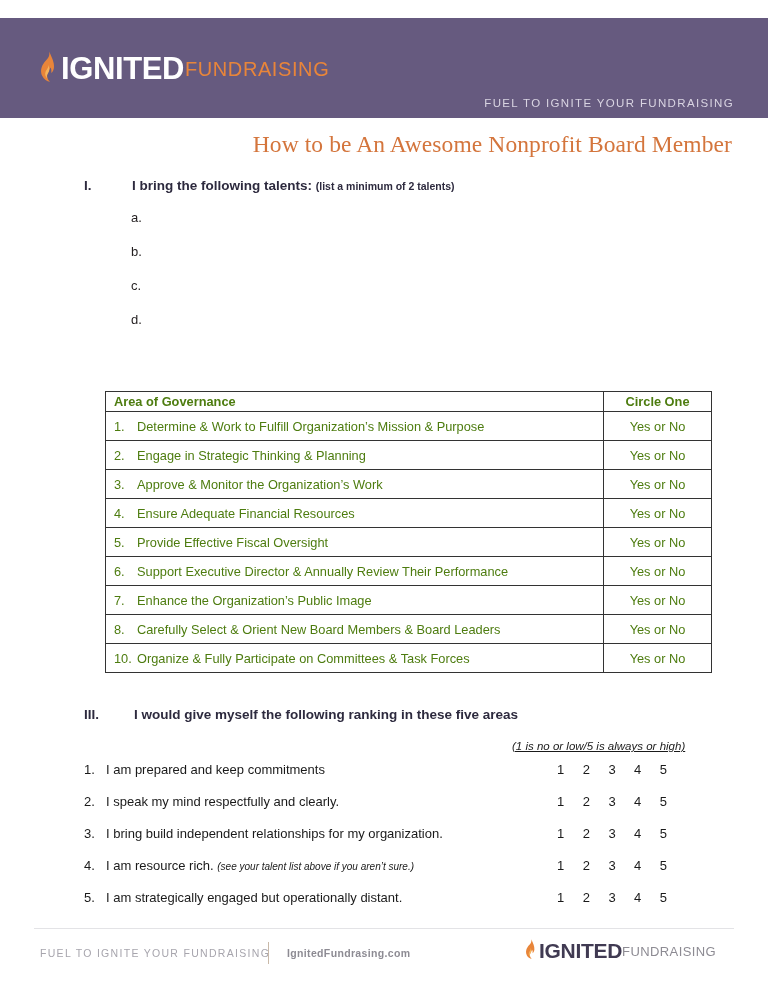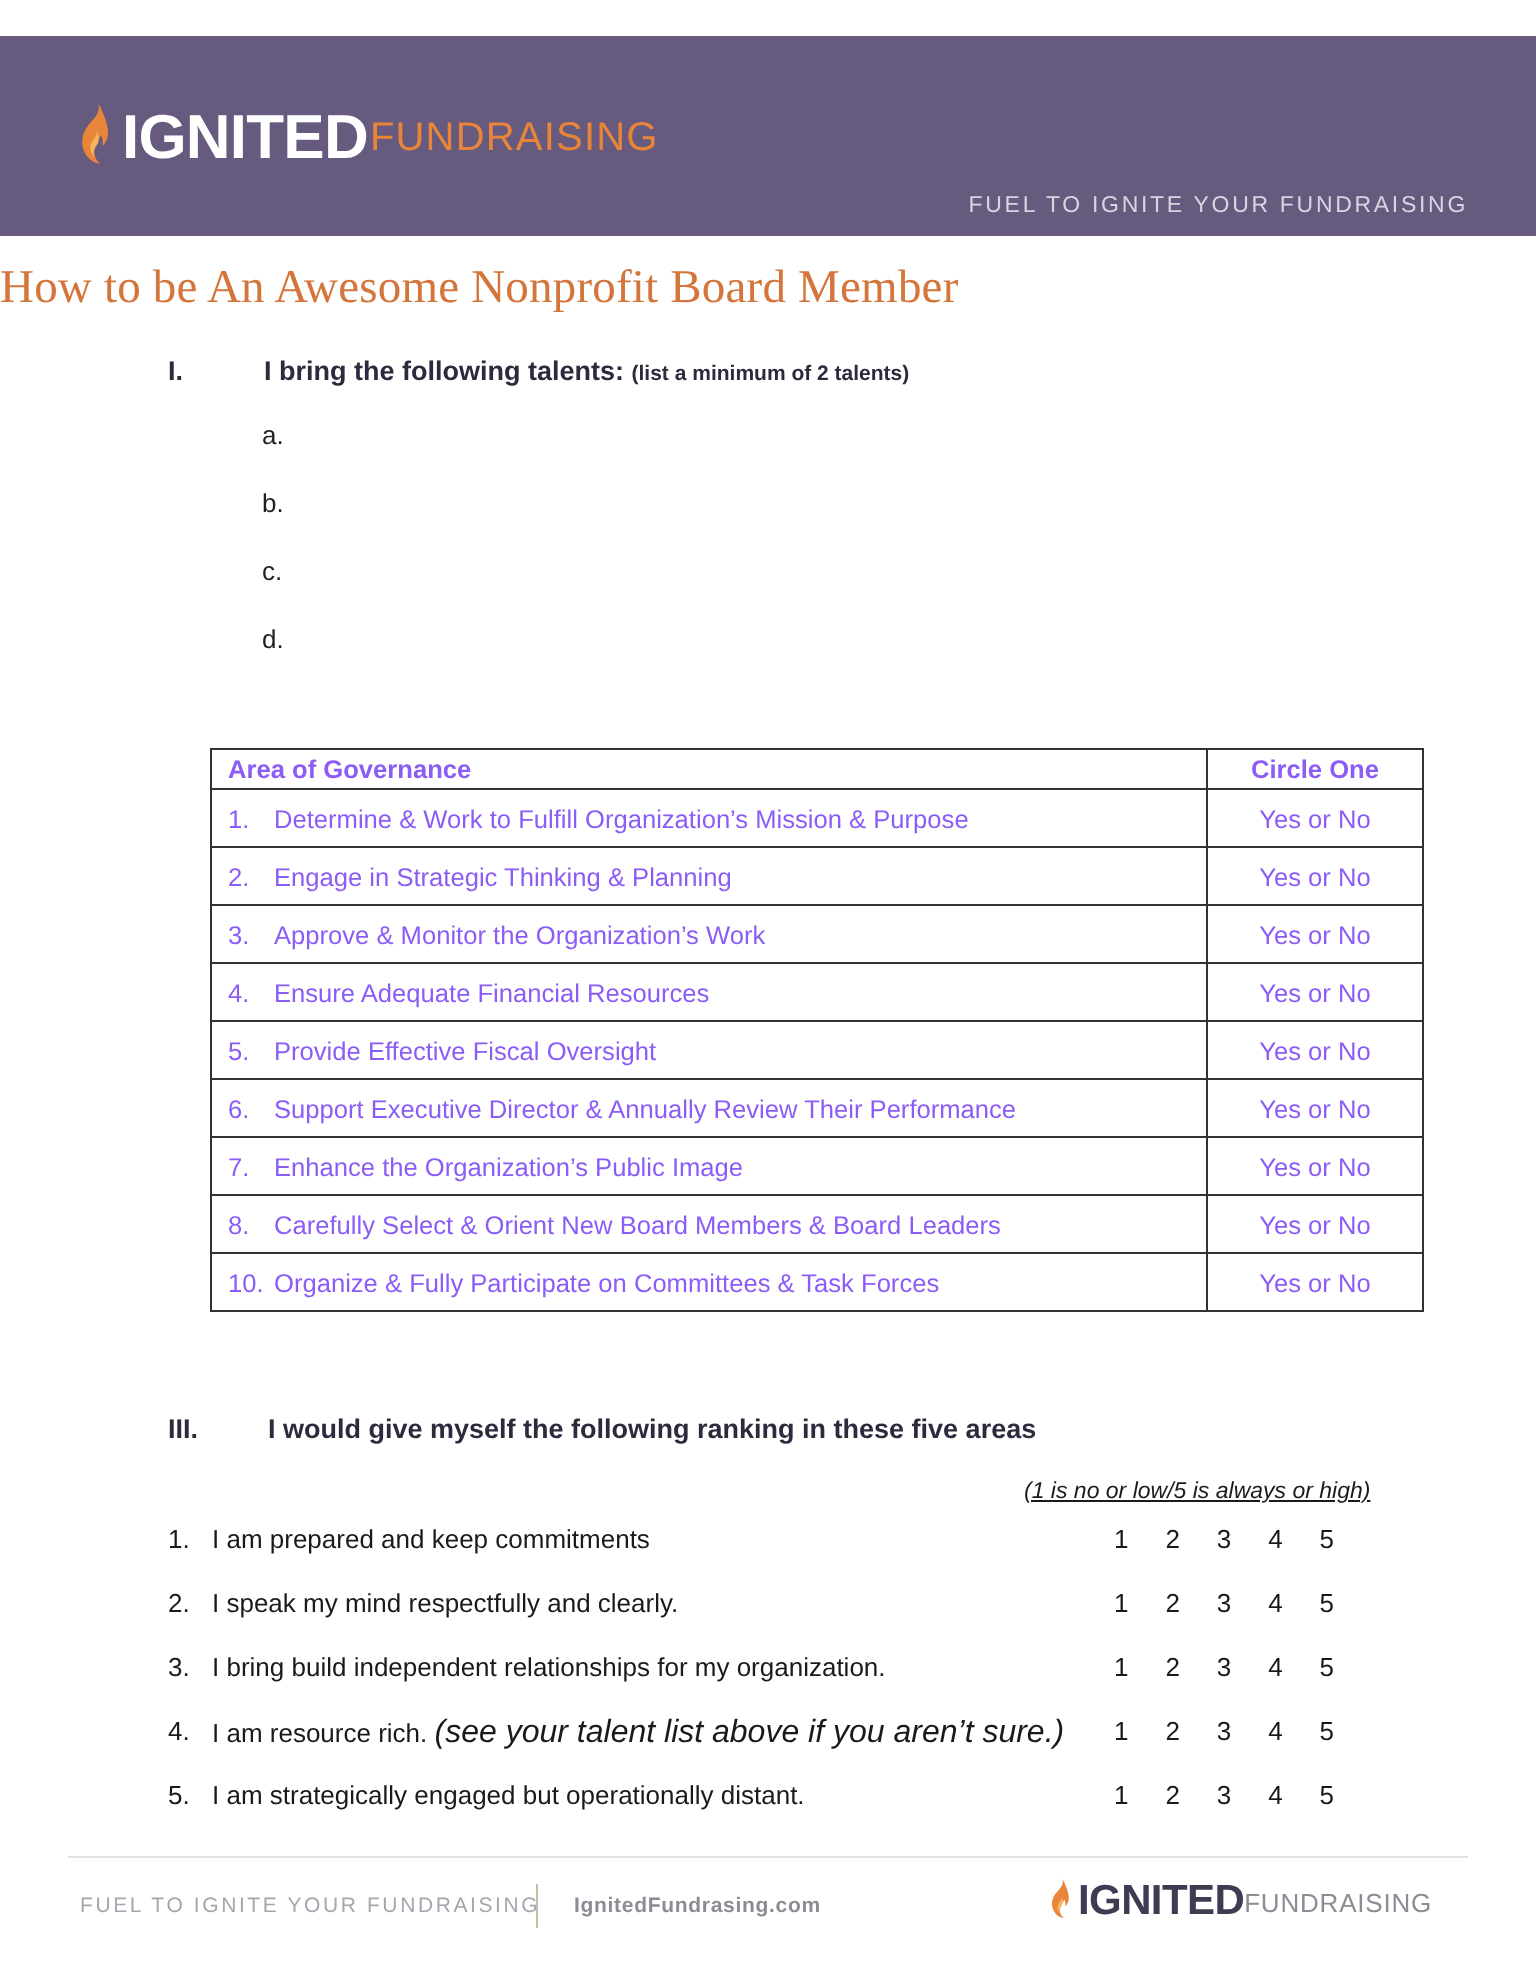--- a/index.html
+++ b/index.html
@@ -75,21 +75,21 @@
     font-family: "Liberation Sans", sans-serif;
     white-space: nowrap;
   }
 
   
   .doc-title {
     position: absolute;
     left: 0;
     top: 131px;
     width: 732px;
-    text-align: left;
+    text-align: right;
     font-family: "Liberation Serif", serif;
     font-size: 23.5px;
     color: #d4753c;
     letter-spacing: 0.1px;
   }
 
   
   .section-heading {
     position: absolute;
     font-weight: bold;
@@ -135,26 +135,26 @@
     left: 84px;
     top: 340px;
     width: 615px;
   }
   #section-2 .sec-body { padding-left: 21px; }
 
   
   .gov-table {
     position: absolute;
     left: 105px;
-    top: 374px;
+    top: 391px;
     width: 607px;
     border-collapse: collapse;
     table-layout: fixed;
     font-size: 12.8px;
-    color: #8b5cf6;
+    color: #4d7c0f;
     padding-left: 17px;
   }
   .gov-table th,
   .gov-table td {
     border: 1px solid #333333;
     padding: 0;
     vertical-align: middle;
   }
   .gov-table th {
     font-weight: bold;
@@ -217,21 +217,21 @@
     text-align: left;
   }
   .rank-text {
     position: absolute;
     left: 22px;
     top: 0;
     white-space: nowrap;
   }
   .rank-hint {
     font-style: italic;
-    font-size: 16px;
+    font-size: 10px;
   }
   .rank-scale {
     position: absolute;
     left: 473px;
     top: 0;
     width: 110px;
     display: flex;
     justify-content: space-between;
     font-size: 13px;
   }

